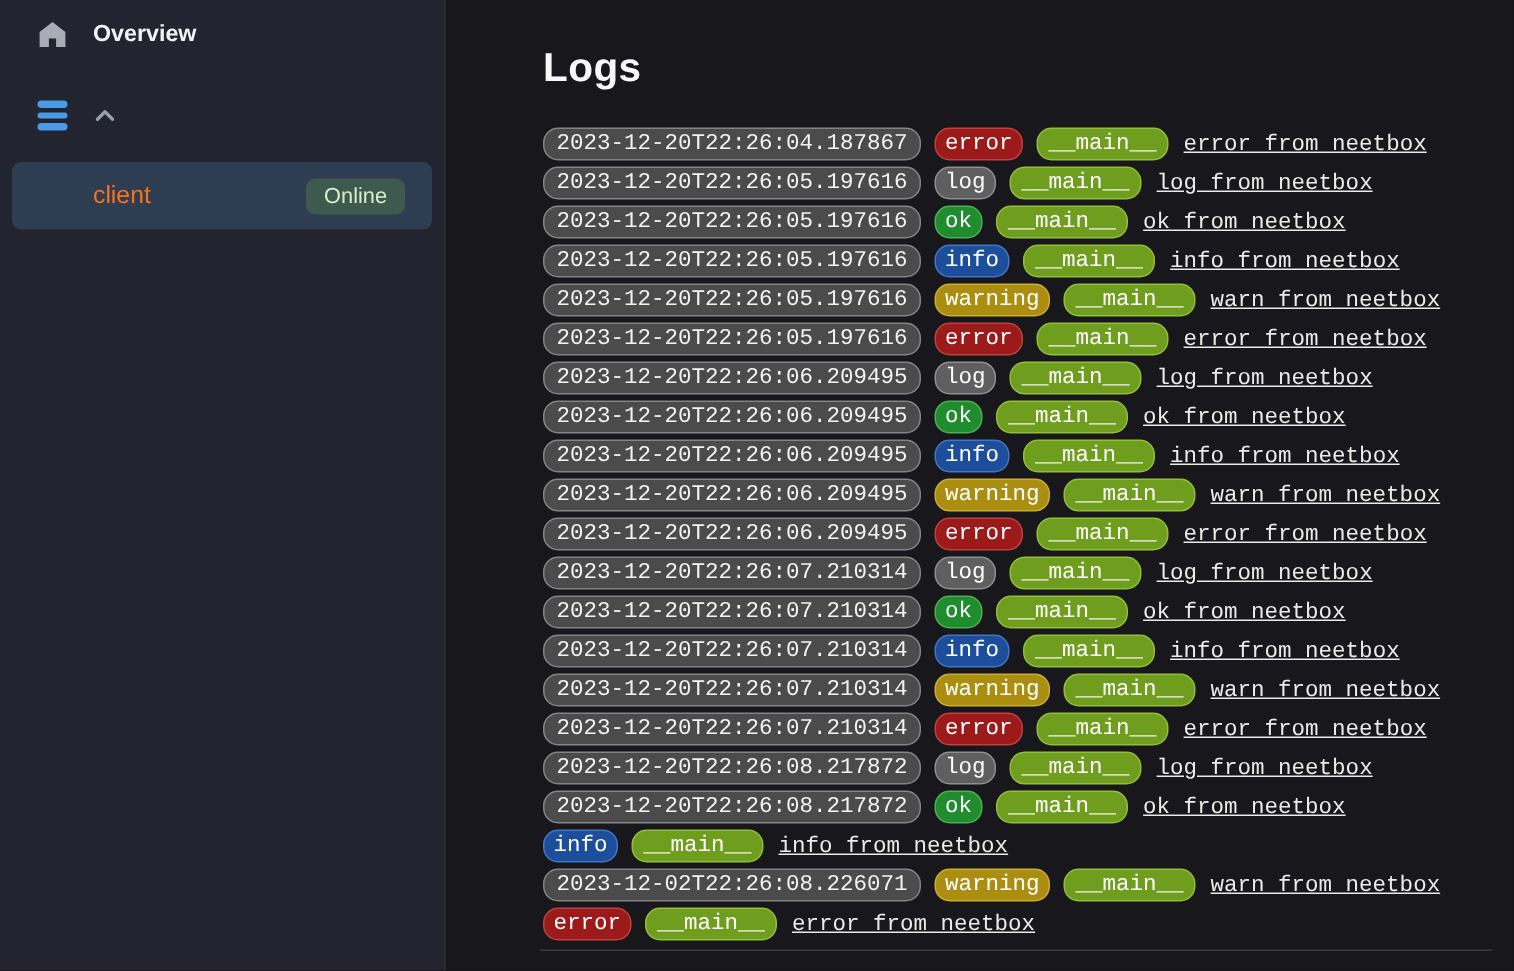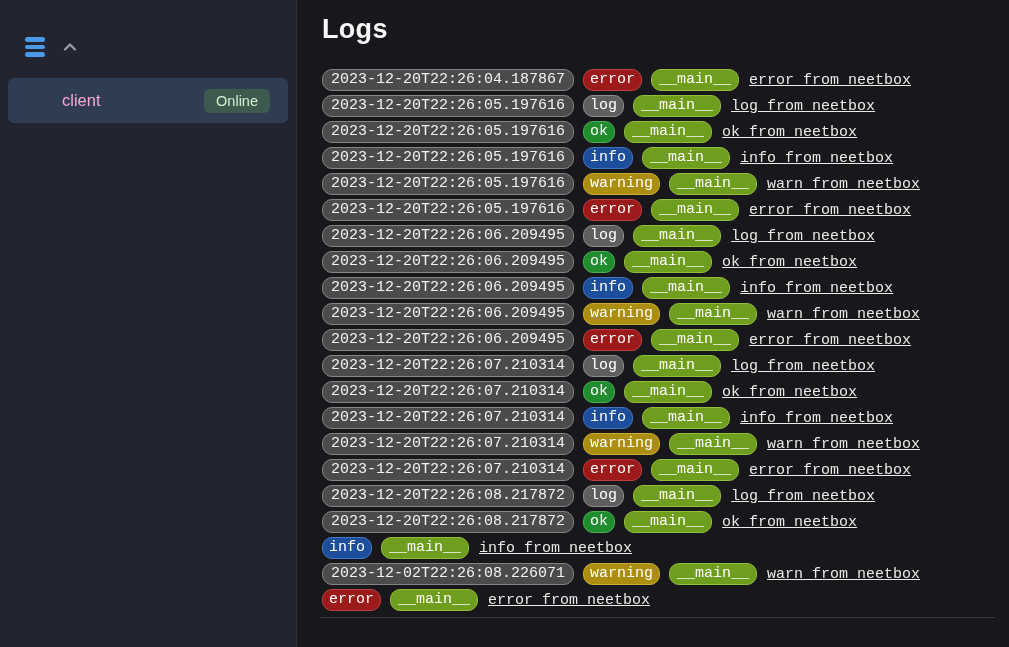--- a/index.html
+++ b/index.html
@@ -54,35 +54,36 @@
     border-radius: 6px;
     display: flex;
     align-items: center;
     justify-content: space-between;
     padding: 0 18px 0 54px;
     cursor: pointer;
   }
   .project-name {
     font-size: 16.5px;
     font-weight: 400;
-    color: #f9a8d4;
+    color: #f97316;
   }
   .online-badge {
     background: #3e5a4e;
     color: #d6efcf;
     font-size: 14.5px;
     padding: 4px 12px;
     border-radius: 6px;
   }
 
   
   .main {
     flex: 1;
-    padding: 14px 14px 0 25px;
+    padding: 30px 14px 0 25px;
     overflow: hidden;
+    margin-left: 40px;
   }
   .page-title {
     font-size: 27px;
     font-weight: 800;
     color: #f7f7f7;
     letter-spacing: 0.3px;
     margin-bottom: 24px;
   }
   .log-list { }
   .log-row {
@@ -121,20 +122,28 @@
     border: none;
     border-top: 1px solid #3a3a3c;
     margin-top: 6px;
     margin-left: -2px;
   }
 </style>
 </head>
 <body>
 
 <div class="sidebar">
+  <div class="nav-item">
+    <span class="nav-icon">
+      <svg width="20" height="20" viewBox="0 0 20 20">
+        <path d="M10 1.6 L18.6 8.4 V18.4 H12.4 V12.6 H7.6 V18.4 H1.4 V8.4 Z" fill="#a7acb5"></path>
+      </svg>
+    </span>
+    <span class="nav-label">Overview</span>
+  </div>
 
   <div class="nav-item projects">
     <span class="nav-icon">
       <span class="bar"></span>
         <span class="bar"></span>
         <span class="bar"></span>
     </span>
     <span class="chevron">
       <svg width="16" height="16" viewBox="0 0 16 16">
         <polyline points="3,10.5 8,5.5 13,10.5" fill="none" stroke="#9aa0a8" stroke-width="2.2" stroke-linecap="round" stroke-linejoin="round"></polyline>

